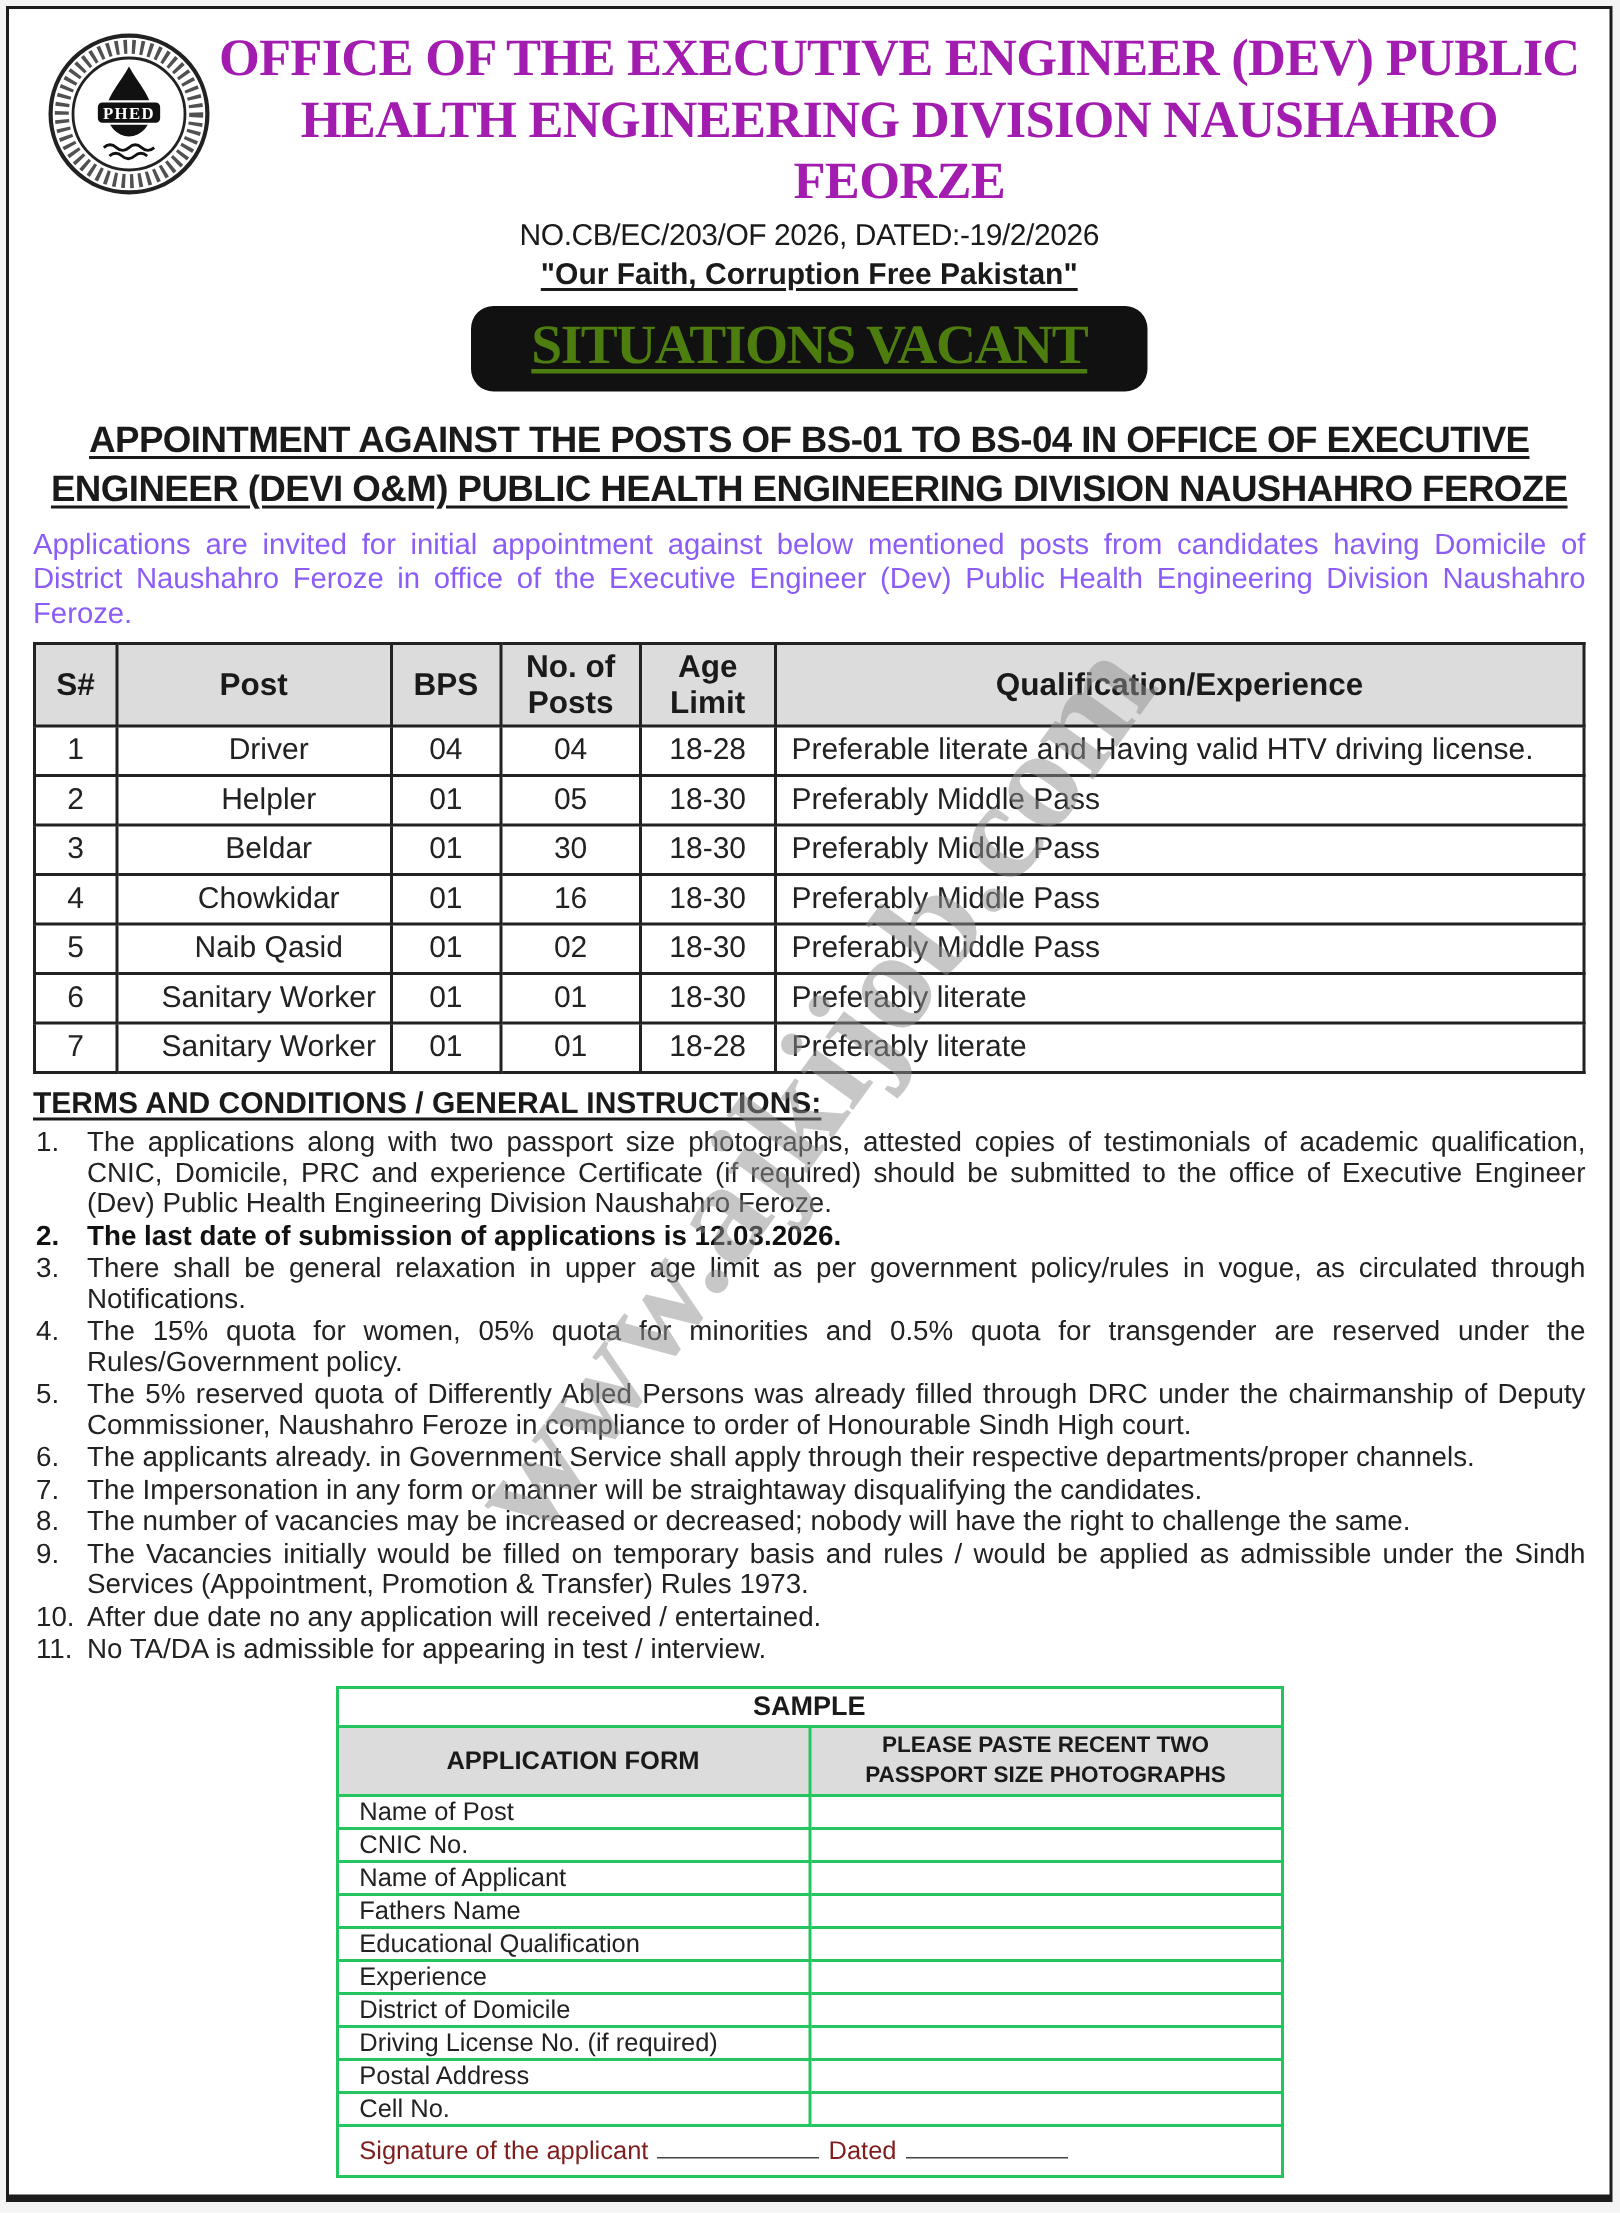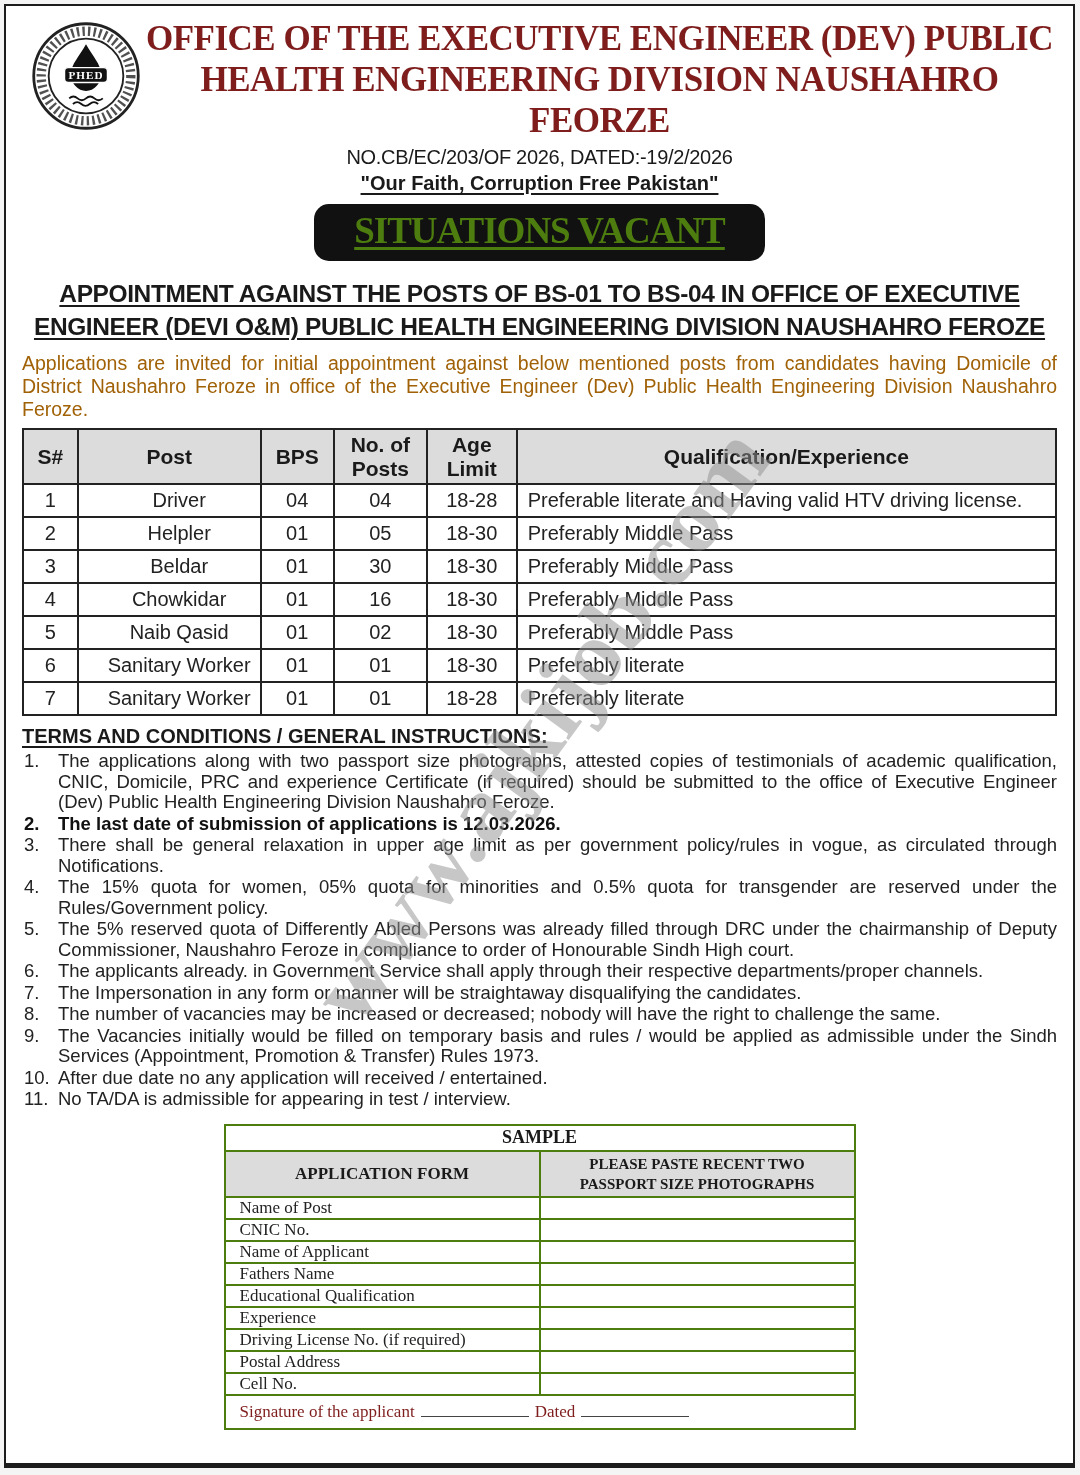--- a/index.html
+++ b/index.html
@@ -24,37 +24,37 @@
     border-bottom-width:5px;
     padding:12px 16px 0 16px;
     overflow:hidden;
   }
   
   .header{position:relative;min-height:190px;}
   .logo{position:absolute;left:8px;top:2px;width:112px;height:112px;}
   .title-wrap{
     margin-left:120px;text-align:center;
     font-family:"Liberation Serif", serif;font-weight:bold;
-    font-size:35px;line-height:41px;letter-spacing:-0.5px;color:#7f1d1d;
+    font-size:35px;line-height:41px;letter-spacing:-0.5px;color:#a21caf;
   }
   .ref-line{text-align:center;font-size:20px;font-weight:400;margin-top:5px;letter-spacing:-0.3px;}
   .motto{text-align:center;font-size:20px;font-weight:600;margin-top:3px;}
   .motto span{text-decoration:underline;text-underline-offset:3px;}
   .banner{
     margin:9px auto 0 auto;width:fit-content;
     background:var(--banner-bg);color:#4d7c0f;
     border-radius:15px;padding:5px 40px 9px 40px;
     font-family:"Liberation Serif", serif;font-weight:bold;font-size:37px;
     letter-spacing:-1px;
   }
   .banner span{text-decoration:underline;text-decoration-thickness:3px;text-underline-offset:4px;}
   
   .appt{margin-top:16px;text-align:center;font-weight:bold;font-size:24.5px;line-height:33px;letter-spacing:-0.4px;}
   .appt div{text-decoration:underline;text-decoration-thickness:2px;text-underline-offset:3px;}
-  .intro{margin-top:9px;font-size:19.5px;line-height:23px;text-align:justify;color:#a16207;}
+  .intro{margin-top:9px;font-size:19.5px;line-height:23px;text-align:justify;color:#8b5cf6;}
   
   table{border-collapse:collapse;}
   .posts{width:100%;margin-top:7px;}
   .posts th,.posts td{border:2px solid #222;}
   .posts th{
     background:var(--table-header-bg);
     font-size:21px;font-weight:bold;height:55px;text-align:center;line-height:24px;
     padding:0 8px;
   }
   .posts td{font-size:20px;height:33px;text-align:center;color:#222;}
@@ -62,21 +62,21 @@
   .posts td.c5{text-align:left;padding-left:10px;}
   
   .terms-heading{margin-top:9px;font-size:20px;font-weight:bold;text-decoration:underline;text-decoration-thickness:2px;text-underline-offset:3px;}
   .terms{margin-top:3px;}
   .term{display:flex;margin-top:1px;font-size:18.5px;line-height:20.5px;color:#222;}
   .term .num{width:36px;flex:0 0 36px;padding-left:2px;}
   .term .txt{flex:1;text-align:justify;}
   .term.bold{font-weight:bold;color:#111;}
   
   .sample{width:632px;margin:14px auto 0 auto;}
-  .sample th,.sample td{border:2px solid #4d7c0f;font-size:17px;font-family:Liberation Serif, serif;}
+  .sample th,.sample td{border:2px solid #22c55e;font-size:17px;}
   .sample .sample-title{height:26px;text-align:center;font-weight:bold;font-size:18px;background:#fff;}
   .sample .col-head{background:var(--table-header-bg);text-align:center;font-weight:bold;height:46px;line-height:20px;padding:0 20px;}
   .sample .col-head.right{font-size:15px;}
   .sample td.field{height:20px;padding-left:14px;color:#222;}
   .sample td.blank{background:#fff;}
   .sample td.sig-row{height:34px;padding-left:14px;font-size:17px;color:#7f1d1d;}
   .blank-line{display:inline-block;width:108px;border-bottom:1.5px solid #444;height:12px;margin:0 6px;}
   
   .watermark{
     position:absolute;left:540px;top:725px;
@@ -277,20 +277,24 @@
         </tr>
         <tr>
           <td class="field">Educational Qualification</td>
           <td class="blank"></td>
         </tr>
         <tr>
           <td class="field">Experience</td>
           <td class="blank"></td>
         </tr>
         <tr>
+          <td class="field">District of Domicile</td>
+          <td class="blank"></td>
+        </tr>
+        <tr>
           <td class="field">Driving License No. (if required)</td>
           <td class="blank"></td>
         </tr>
         <tr>
           <td class="field">Postal Address</td>
           <td class="blank"></td>
         </tr>
         <tr>
           <td class="field">Cell No.</td>
           <td class="blank"></td>

